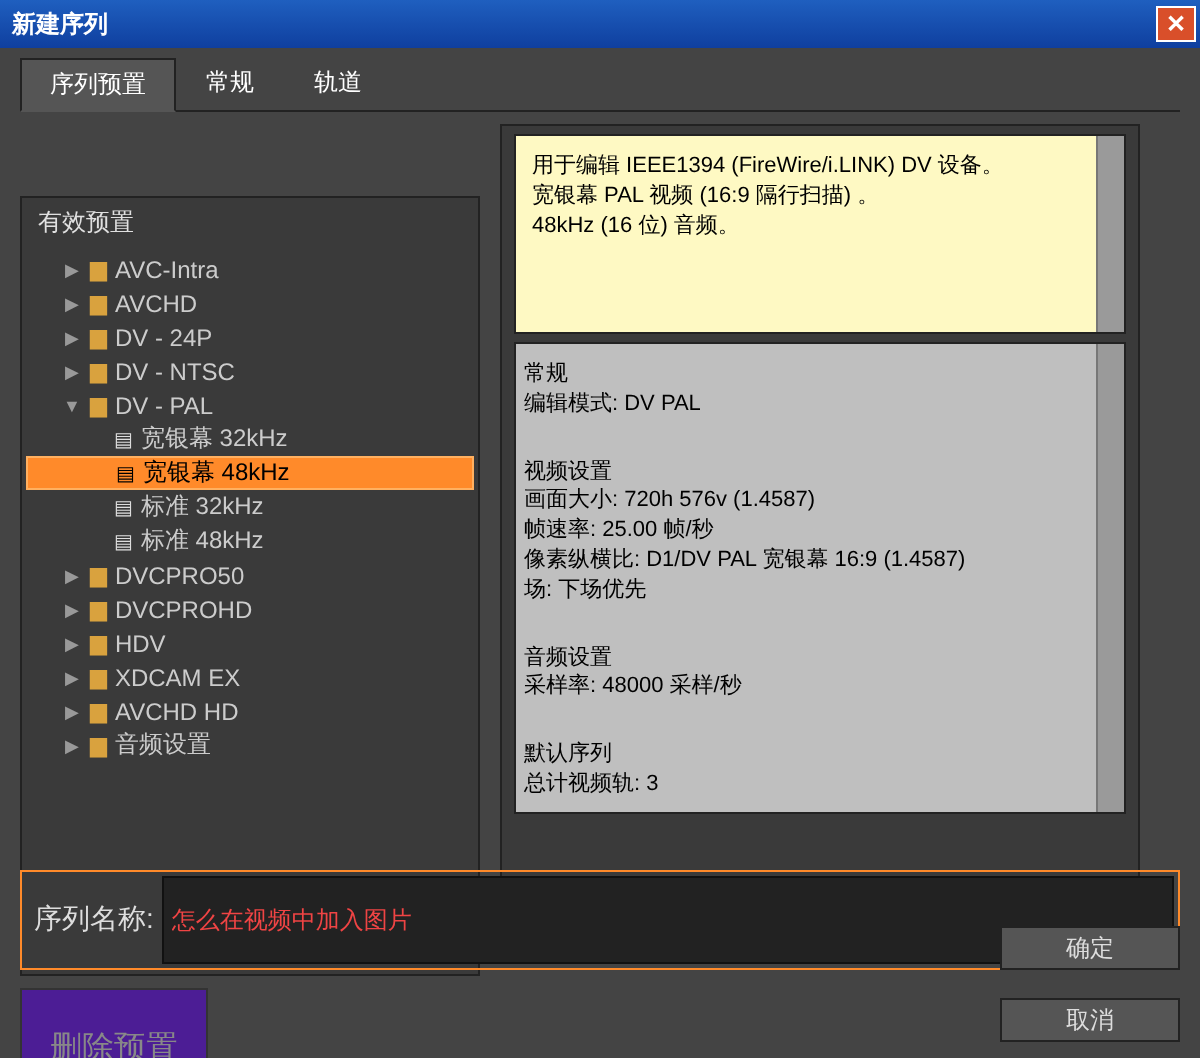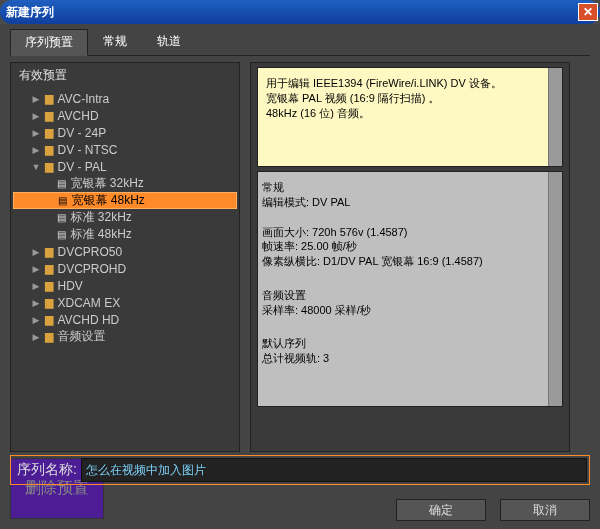--- a/index.html
+++ b/index.html
@@ -1,45 +1,45 @@
 <!DOCTYPE html>
 <html><head>
 <meta charset="utf-8">
 <style>
   * { box-sizing: border-box; margin: 0; padding: 0; font-family: "Microsoft YaHei", Arial, sans-serif; }
   body { background: #4a4a4a; width: 600px; height: 529px; overflow: hidden; font-size: 12px; color: #ccc; }
-  .titlebar { background: linear-gradient(#1f5fbf,#0f3f9f); height: 24px; display:flex; align-items:center; justify-content:space-between; padding:0 2px 0 6px; color:#fff; font-size:12px; font-weight:bold;border-radius:12px; }
+  .titlebar { background: linear-gradient(#1f5fbf,#0f3f9f); height: 24px; display:flex; align-items:center; justify-content:space-between; padding:0 2px 0 6px; color:#fff; font-size:12px; font-weight:bold; }
   .close-btn { width:20px; height:18px; background:#d94f2a; color:#fff; display:flex; align-items:center; justify-content:center; border:1px solid #fff; font-size:12px; cursor:pointer; }
   .dialog-body { background:#444; height:505px; padding:4px 10px 8px 10px; position:relative; }
   .tabs { display:flex; border-bottom:1px solid #222; margin-bottom:6px; }
   .tab { padding:4px 14px; font-size:12px; color:#ffffff; cursor:pointer; border:1px solid transparent; border-bottom:none; }
   .tab.active { background:#555; border:1px solid #222; border-bottom:1px solid #555; position:relative; top:1px; }
   .panels { display:flex; gap:10px; }
   .panel { border:1px solid #222; background:#3a3a3a; }
-  .panel-left { width:230px; height:390px; }
+  .panel-left { width:230px; height:390px;margin-top:36px; }
   .panel-right { width:320px; height:390px; }
   .panel-title { color:#e0e0e0; font-size:12px; padding:4px 8px 2px 8px; }
   .tree { padding:4px 2px; overflow:auto; height:356px; }
   .tree-row { display:flex; align-items:center; height:17px; padding-left:6px; cursor:default; white-space:nowrap; }
   .tree-row .arrow { width:10px; text-align:center; color:#999; font-size:9px; }
   .tree-row .folder { color:#d9a23e; margin:0 4px; font-size:11px; }
   .tree-row .file { color:#ddd; margin:0 4px; font-size:10px; }
   .tree-row.selected { background:#ff8a2a; color:#000; border:1px solid #ffb060; height:17px; }
   .tree-row.selected .file { color:#000; }
   .indent1 { padding-left:18px; }
   .indent2 { padding-left:40px; }
   .desc-top { margin:4px 6px; height:100px; background:#fef9c3; border:1px solid #222; color:#000; font-size:11px; padding:8px; position:relative; overflow:hidden; line-height:1.35; }
   .desc-bottom { margin:4px 6px; height:236px; background:#bfbfbf; border:1px solid #222; color:#000; font-size:11px; padding:4px; position:relative; overflow:hidden; line-height:1.35; }
   .scrollbar-v { position:absolute; right:0; top:0; bottom:0; width:14px; background:#9a9a9a; border-left:1px solid #777; }
   .section-h { font-weight:normal; margin-top:4px; }
   .delete-btn { margin-top:6px; padding:19px 14px; background:#4c1d95; border:1px solid #333; color:#888; font-size:16px; cursor:default; }
   .name-row { position:absolute; left:10px; right:10px; bottom:44px; display:flex; align-items:center; border:1px solid #ff8a2a; padding:2px; }
   .name-label { font-size:14px; color:#ddd; padding:0 4px; white-space:nowrap; }
-  .name-input { flex:1; background:#222; border:1px solid #111; color:#7dd3fc; padding:4px 4px; font-size:12px; }
-  .buttons { position:absolute; right:10px; bottom:8px; display:flex; gap:14px; }
+  .name-input { flex:1; background:#222; border:1px solid #111; color:#ef4444; padding:14px 4px; font-size:12px; }
+  .buttons { position:absolute; right:10px; bottom:8px; display:flex; gap:14px;flex-direction:column; }
   .dlg-btn { width:90px; height:22px; background:#555; border:1px solid #222; color:#ddd; font-size:12px; cursor:pointer; }
 </style>
 </head>
 <body>
 
 <div class="titlebar">
   <span>新建序列</span>
   <div class="close-btn">✕</div>
 </div>
 
@@ -134,23 +134,25 @@
       <div class="desc-top">
         <div>用于编辑 IEEE1394 (FireWire/i.LINK) DV 设备。</div>
         <div>宽银幕 PAL 视频 (16:9 隔行扫描) 。</div>
         <div>48kHz (16 位) 音频。</div>
         <div class="scrollbar-v"></div>
       </div>
       <div class="desc-bottom">
         <div class="section-h">常规</div>
         <div>编辑模式: DV PAL</div>
         <br>
+        <div class="section-h">视频设置</div>
         <div>画面大小: 720h 576v (1.4587)</div>
         <div>帧速率: 25.00 帧/秒</div>
         <div>像素纵横比: D1/DV PAL 宽银幕 16:9 (1.4587)</div>
+        <div>场: 下场优先</div>
         <br>
         <div class="section-h">音频设置</div>
         <div>采样率: 48000 采样/秒</div>
         <br>
         <div class="section-h">默认序列</div>
         <div>总计视频轨: 3</div>
         
         
         <div class="scrollbar-v"></div>
       </div>

